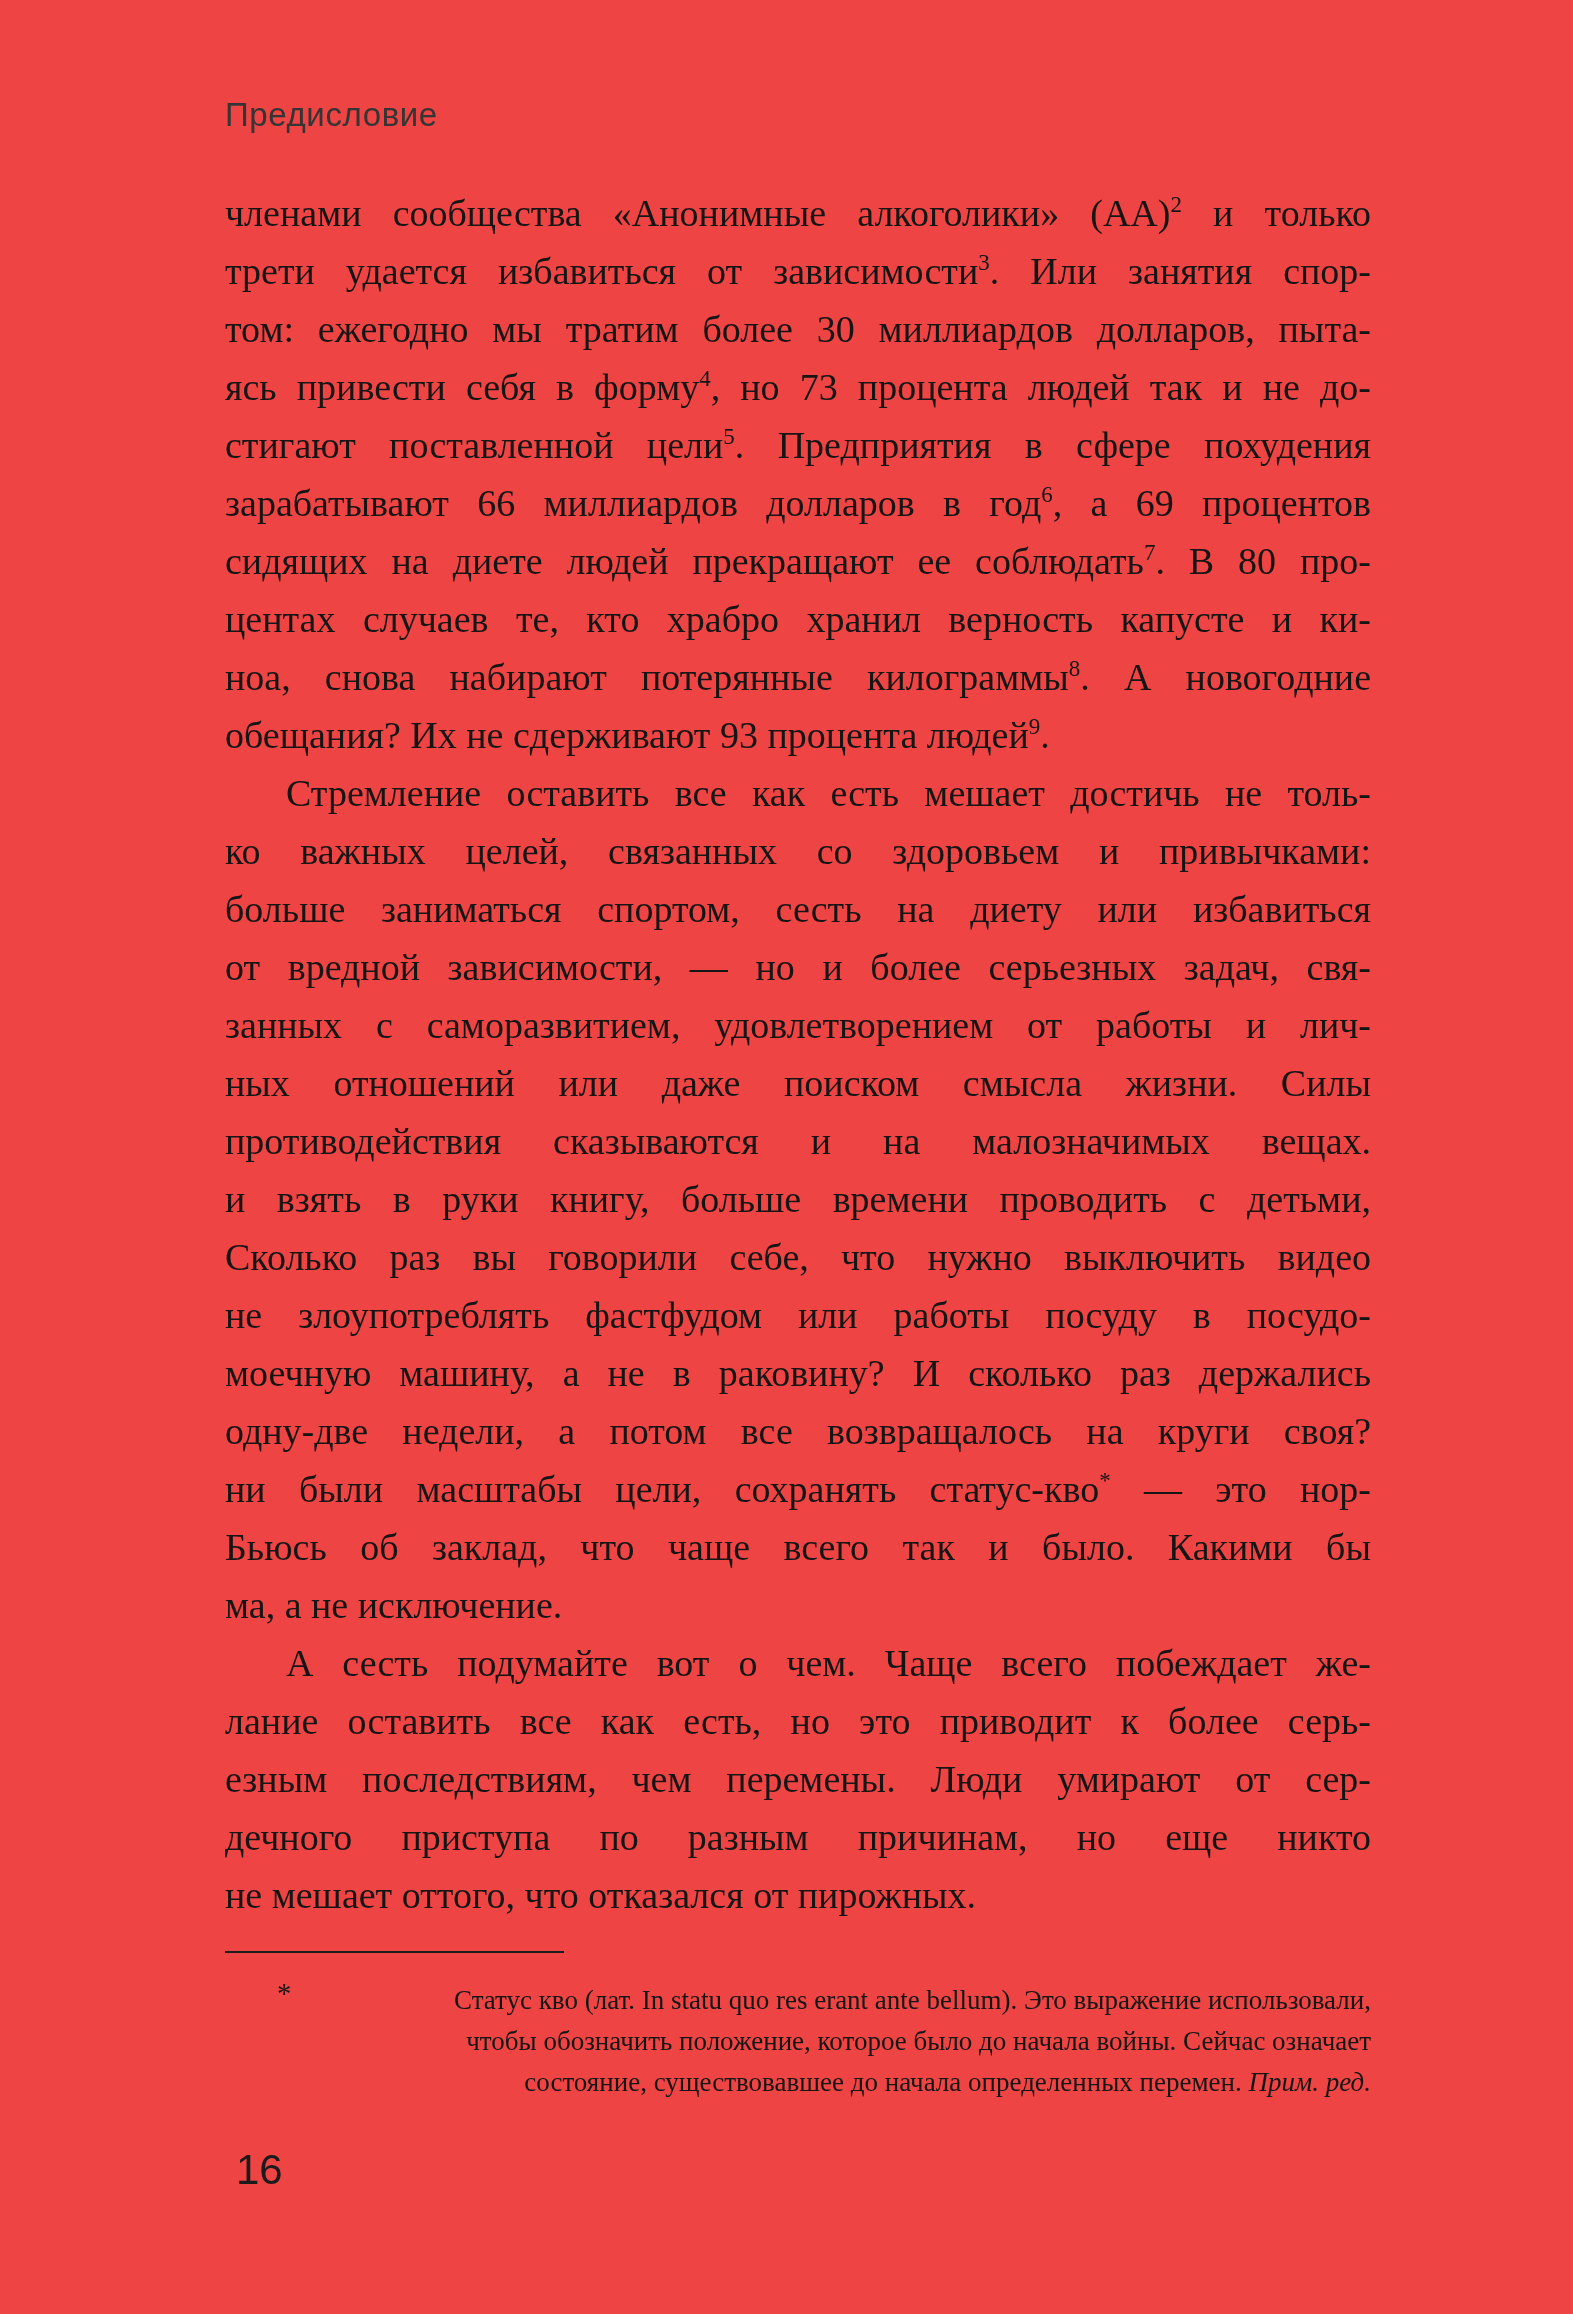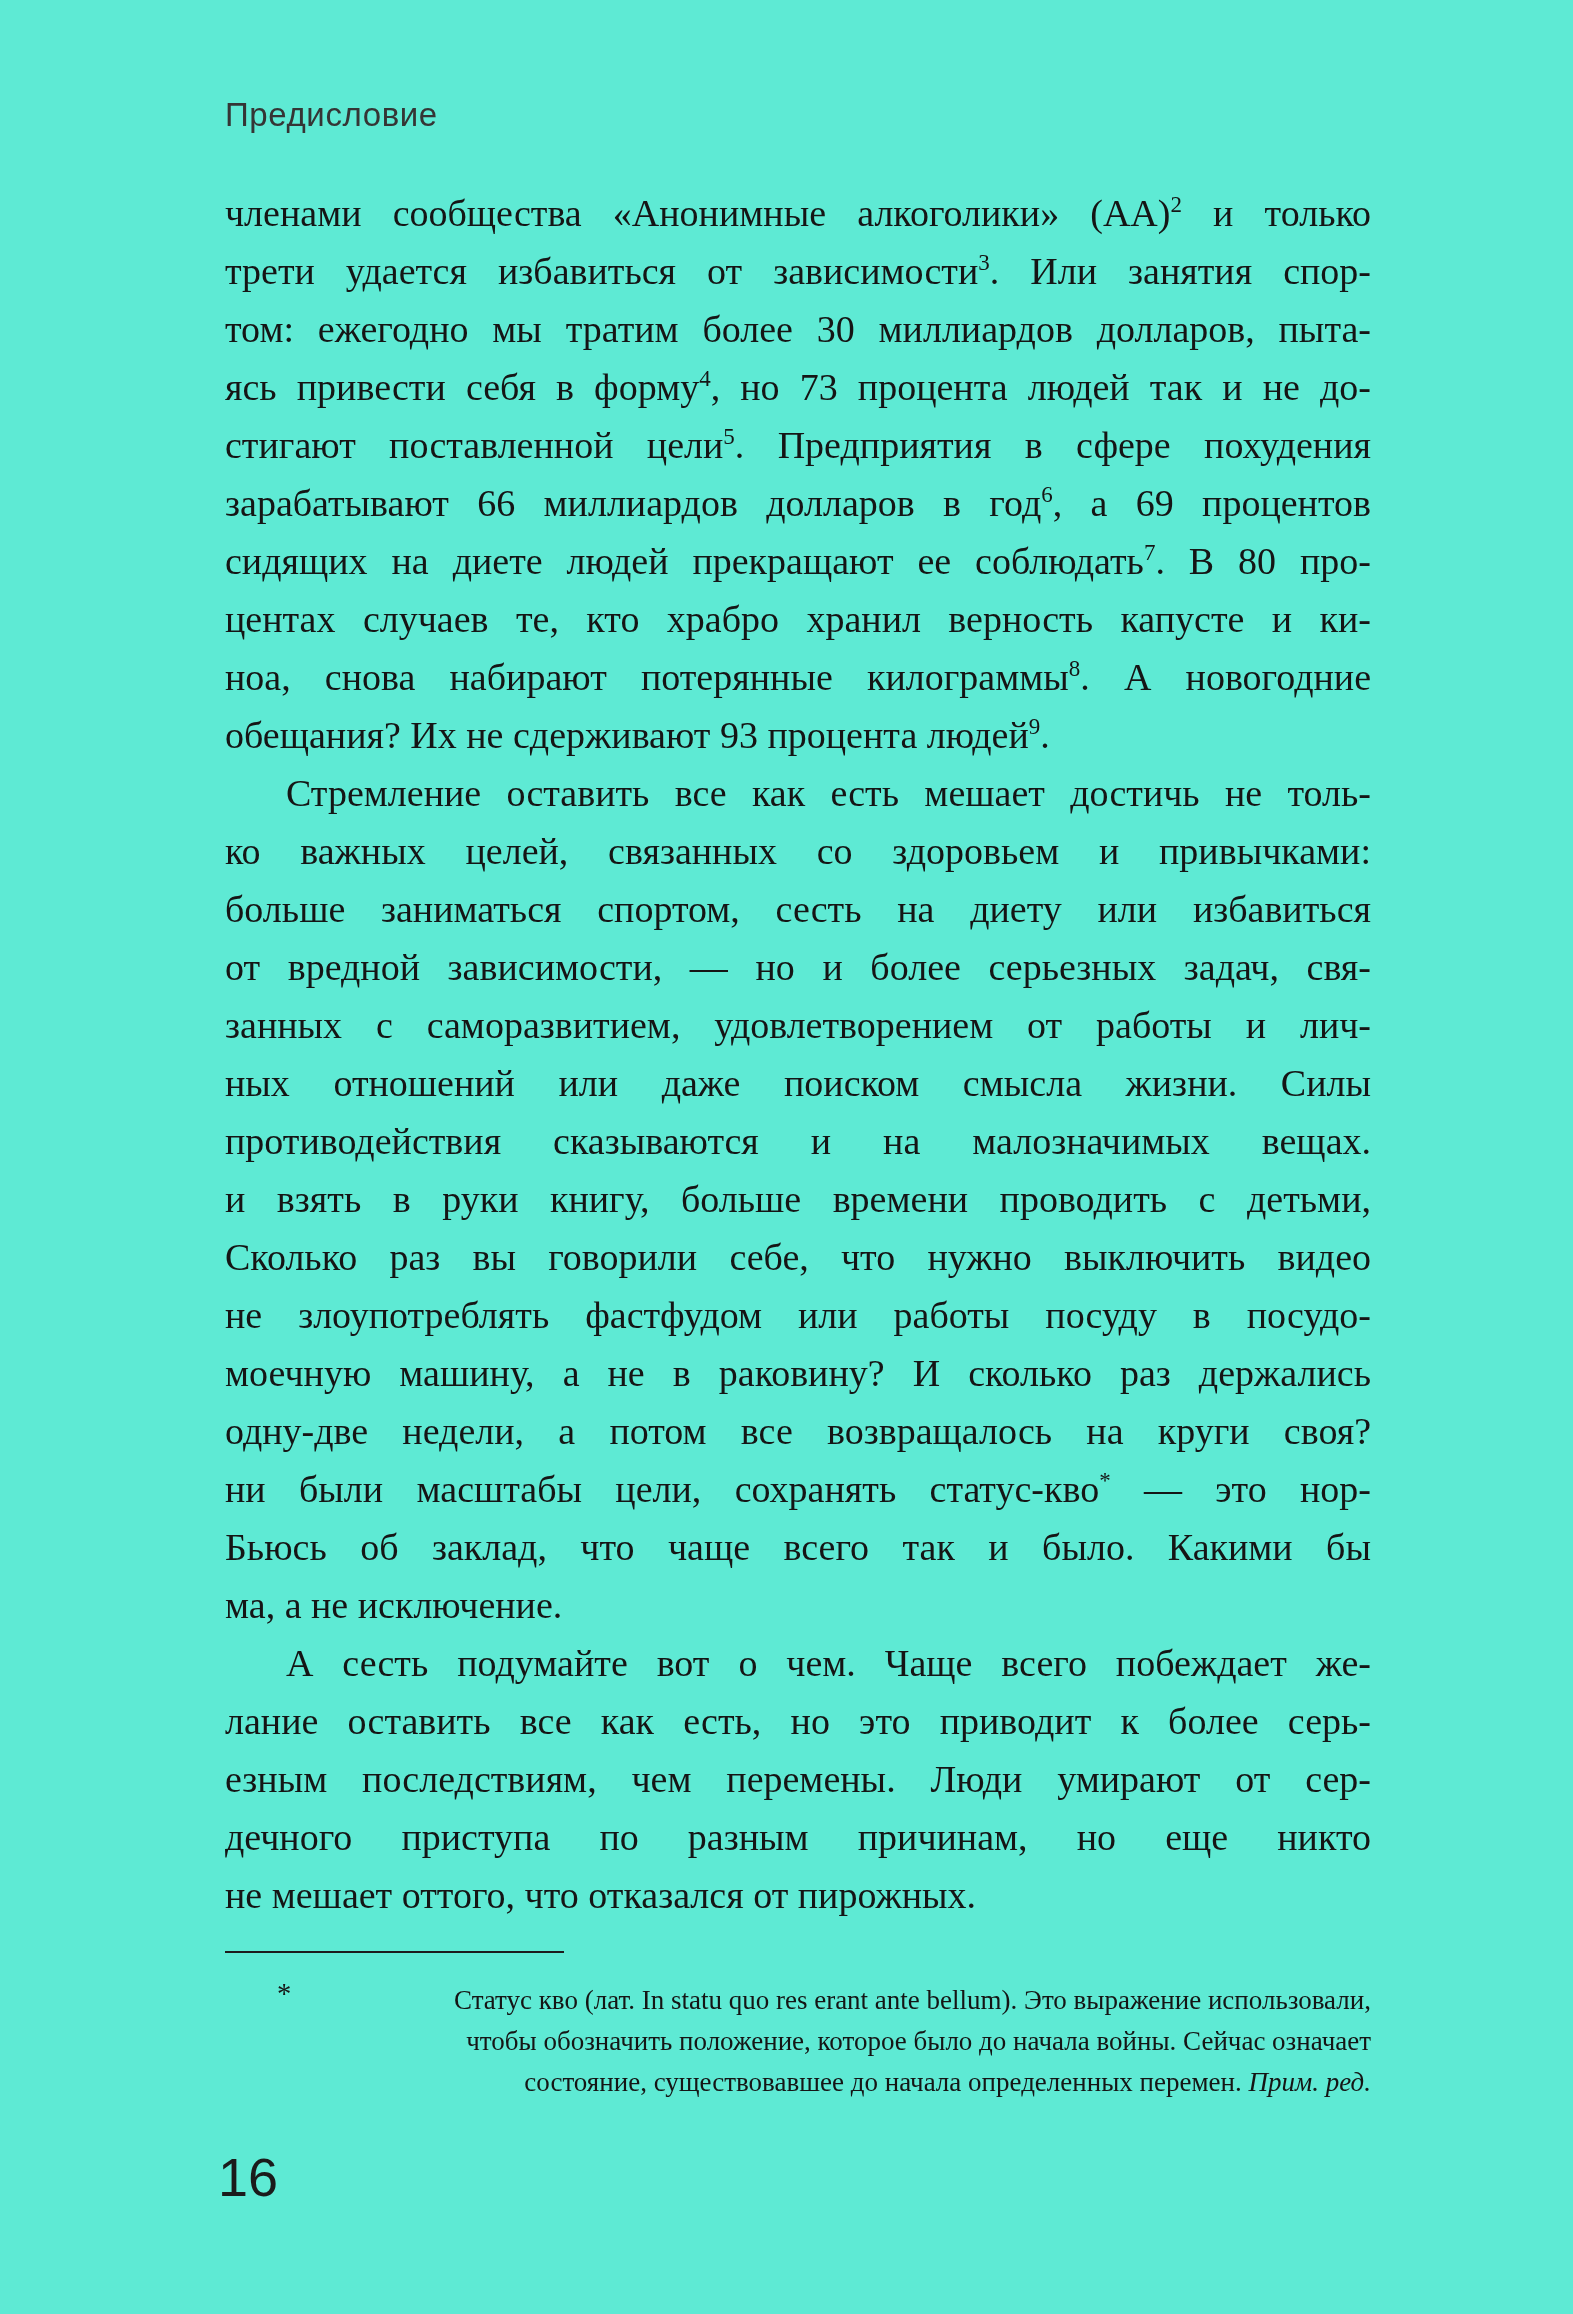--- a/index.html
+++ b/index.html
@@ -1,20 +1,20 @@
 <!DOCTYPE html>
 <html style="font-size:15px"><head>
 <meta charset="utf-8">
 <style>
   html, body { margin: 0; padding: 0; background: #e8e8e8; }
   .page {
     position: relative;
     width: 1573px;
     height: 2314px;
-    background: #5eead4;
+    background: #ef4444;
     font-family: "Liberation Serif", serif;
     color: #151515;
     overflow: hidden;
     margin: 0 auto;
   }
   .running-head {
     position: absolute;
     left: 225px;
     top: 96px;
     font-family: "Liberation Sans", sans-serif;
@@ -70,24 +70,24 @@
     top: -6.7px;
     font-size: 28.5px;
   }
   .fn-lines {
     padding-left: 81px;
   }
   .fline { text-align: right; }
   .fline i { font-style: italic; }
   .page-number {
     position: absolute;
-    left: 218px;
+    left: 236px;
     top: 2146px;
     font-family: "Liberation Sans", sans-serif;
-    font-size: 54px;
+    font-size: 42px;
     color: #1b1b1b;
   }
 </style>
 </head>
 <body>
 
 <div class="page">
 
   <div class="running-head">Предисловие</div>
 

